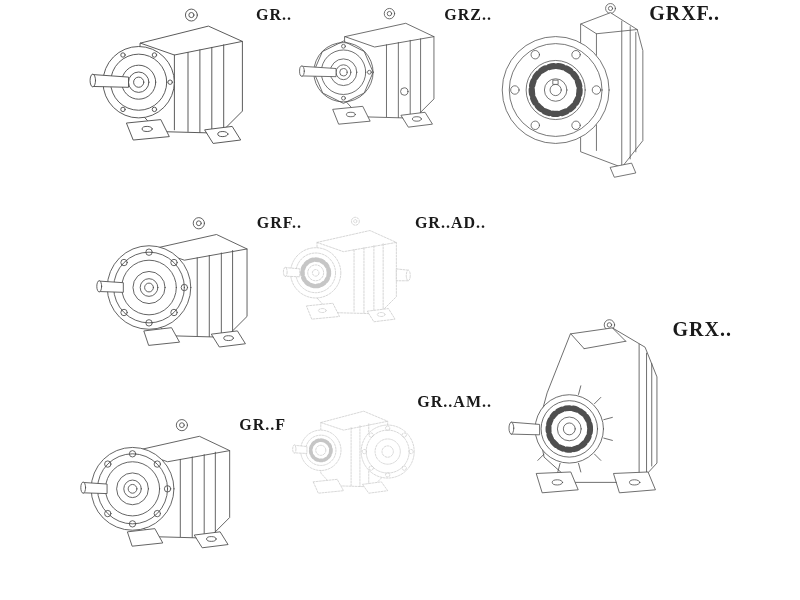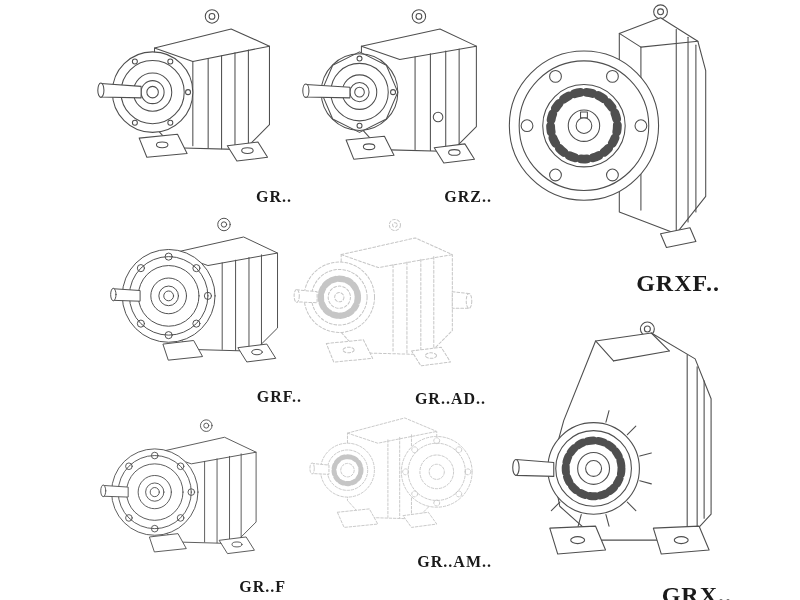--- a/index.html
+++ b/index.html
@@ -1,27 +1,27 @@
 <!DOCTYPE html>
 <html><head>
 <meta charset="utf-8">
 <style>
   html,body{margin:0;padding:0}
   body{
     width:800px;height:600px;position:relative;overflow:hidden;
     background:#ffffff;
     font-family:"Liberation Serif", serif;
   }
-  .tile{position:absolute;margin:0;display:flex;flex-direction:column;align-items:flex-end}
+  .tile{position:absolute;margin:0;display:flex;flex-direction:row;align-items:flex-start}
   .tile svg.drawing{flex:1 1 auto;width:100%;min-height:0;display:block}
   .caption{
     flex:0 0 auto;font-weight:bold;font-size:16px;letter-spacing:1px;
     color:#1a1a1a;line-height:22px;height:22px;text-align:center;white-space:nowrap;
   }
-  .caption.big{font-size:24px;line-height:26px;height:26px}
+  .caption.big{font-size:20px;line-height:26px;height:26px}
   .drawing{stroke:currentColor;fill:none;stroke-width:1.1;stroke-linejoin:round;stroke-linecap:round}
   .solid{color:#4f4f4f}
   .ghost{color:#c6c6c6;stroke-dasharray:3 2}
   .t-gr  {left:86px; top:4px;  width:206px;height:204px}
   .t-grz {left:296px;top:4px;  width:196px;height:204px}
   .t-grxf{left:498px;top:0;    width:222px;height:296px}
   .t-grf {left:96px; top:212px;width:206px;height:196px}
   .t-grad{left:276px;top:212px;width:210px;height:198px}
   .t-grx {left:498px;top:316px;width:234px;height:292px}
   .t-grff{left:80px; top:414px;width:206px;height:184px}

